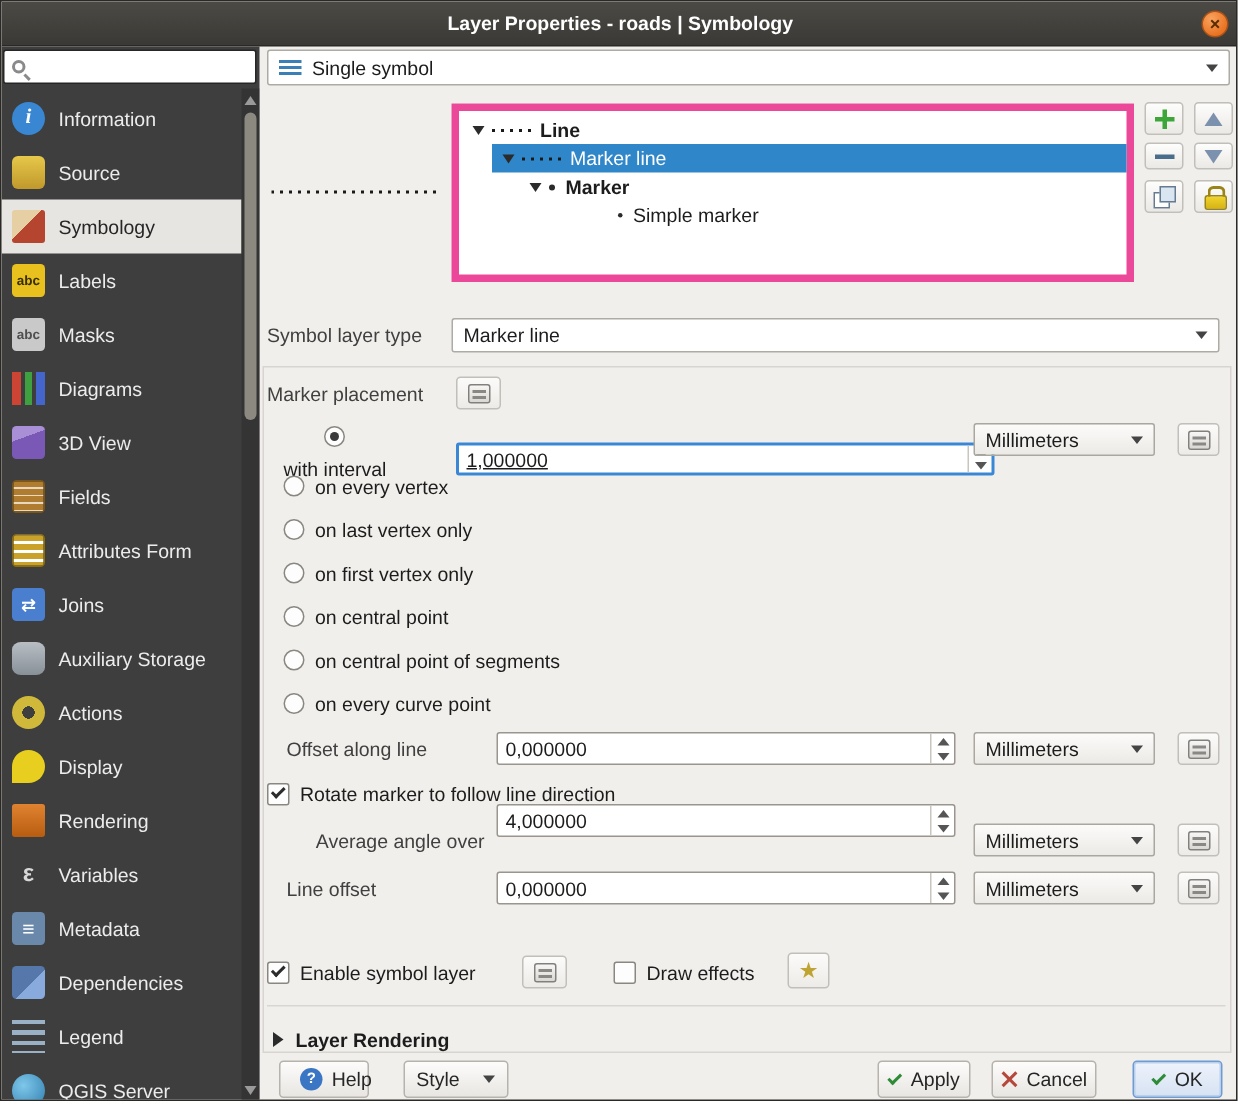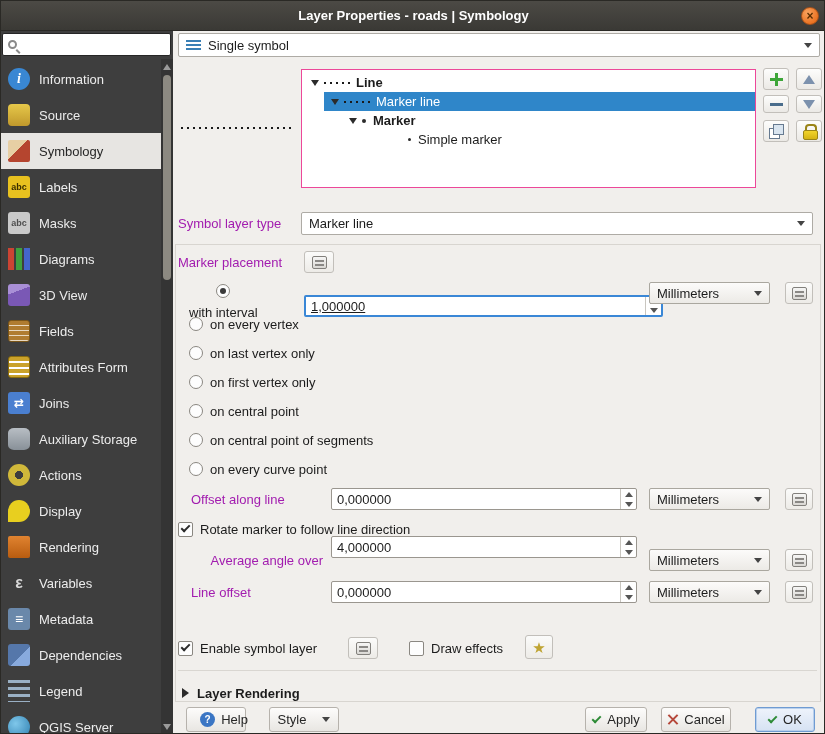--- a/index.html
+++ b/index.html
@@ -69,24 +69,24 @@
 .sa-up{width:0;height:0;border-left:4px solid transparent;border-right:4px solid transparent;border-bottom:5px solid #555;}
 .sa-down{width:0;height:0;border-left:4px solid transparent;border-right:4px solid transparent;border-top:5px solid #555;}
 .dd-btn{position:absolute;width:28px;height:22px;background:linear-gradient(#fbfbfa,#edebe7);border:1px solid #c2bfba;border-radius:3px;display:flex;align-items:center;justify-content:center;cursor:pointer;}
 .dd-icon{width:15px;height:13px;border:1px solid #82807c;border-radius:2px;background:linear-gradient(#f6f6f5,#dad8d4);position:relative;}
 .dd-icon::after{content:"";position:absolute;left:2px;top:3px;width:9px;height:2px;background:#8a8885;box-shadow:0 4px 0 #8a8885;}
 .radio{width:14px;height:14px;border-radius:50%;border:1px solid #8a8781;background:#fdfdfd;position:relative;flex:none;cursor:pointer;}
 .radio.on::after{content:"";position:absolute;inset:3px;background:#3a3a3a;border-radius:50%;}
 .checkbox{width:15px;height:15px;border:1px solid #8a8781;border-radius:2px;background:#fdfdfd;display:flex;align-items:center;justify-content:center;flex:none;cursor:pointer;}
 .check-mark{width:9px;height:5px;border-left:2px solid #2b2b2b;border-bottom:2px solid #2b2b2b;transform:rotate(-45deg);margin-top:-3px;}
 .field-row{position:absolute;display:flex;align-items:center;gap:7px;height:18px;}
-.lbl{position:absolute;height:17px;display:flex;align-items:center;font-size:13px;color:#a21caf;white-space:nowrap;}
-
-
-.tree-box{position:absolute;left:300px;top:68px;width:455px;height:119px;background:#fff;border:1px solid #ec4899;padding-top:3px;}
+.lbl{position:absolute;height:17px;display:flex;align-items:center;font-size:13px;color:#404040;white-space:nowrap;}
+
+
+.tree-box{position:absolute;left:300px;top:68px;width:455px;height:119px;background:#fff;border:5px solid #ec4899;padding-top:3px;}
 .t-row{height:19px;display:flex;align-items:center;font-size:13px;cursor:pointer;}
 .t-exp{width:0;height:0;border-left:4px solid transparent;border-right:4px solid transparent;border-top:6px solid #2b2b2b;margin:0 5px;flex:none;cursor:pointer;}
 .dotline{width:26px;height:2px;background:repeating-linear-gradient(to right,#1a1a1a 0 2px,transparent 2px 6px);margin-right:6px;flex:none;}
 .mkdot{width:4px;height:4px;border-radius:50%;background:#2b2b2b;margin-right:7px;flex:none;}
 .t-sel{flex:1;height:19px;display:flex;align-items:center;background:#2f86c9;color:#fff;}
 .bold{font-weight:bold;}
 .preview-line{position:absolute;left:180px;top:126px;width:113px;height:2px;background:repeating-linear-gradient(to right,#1a1a1a 0 2px,transparent 2px 6px);}
 
 
 .opt-frame{position:absolute;left:174px;top:243px;width:646px;height:458px;border:1px solid #d8d5d0;background:transparent;}

